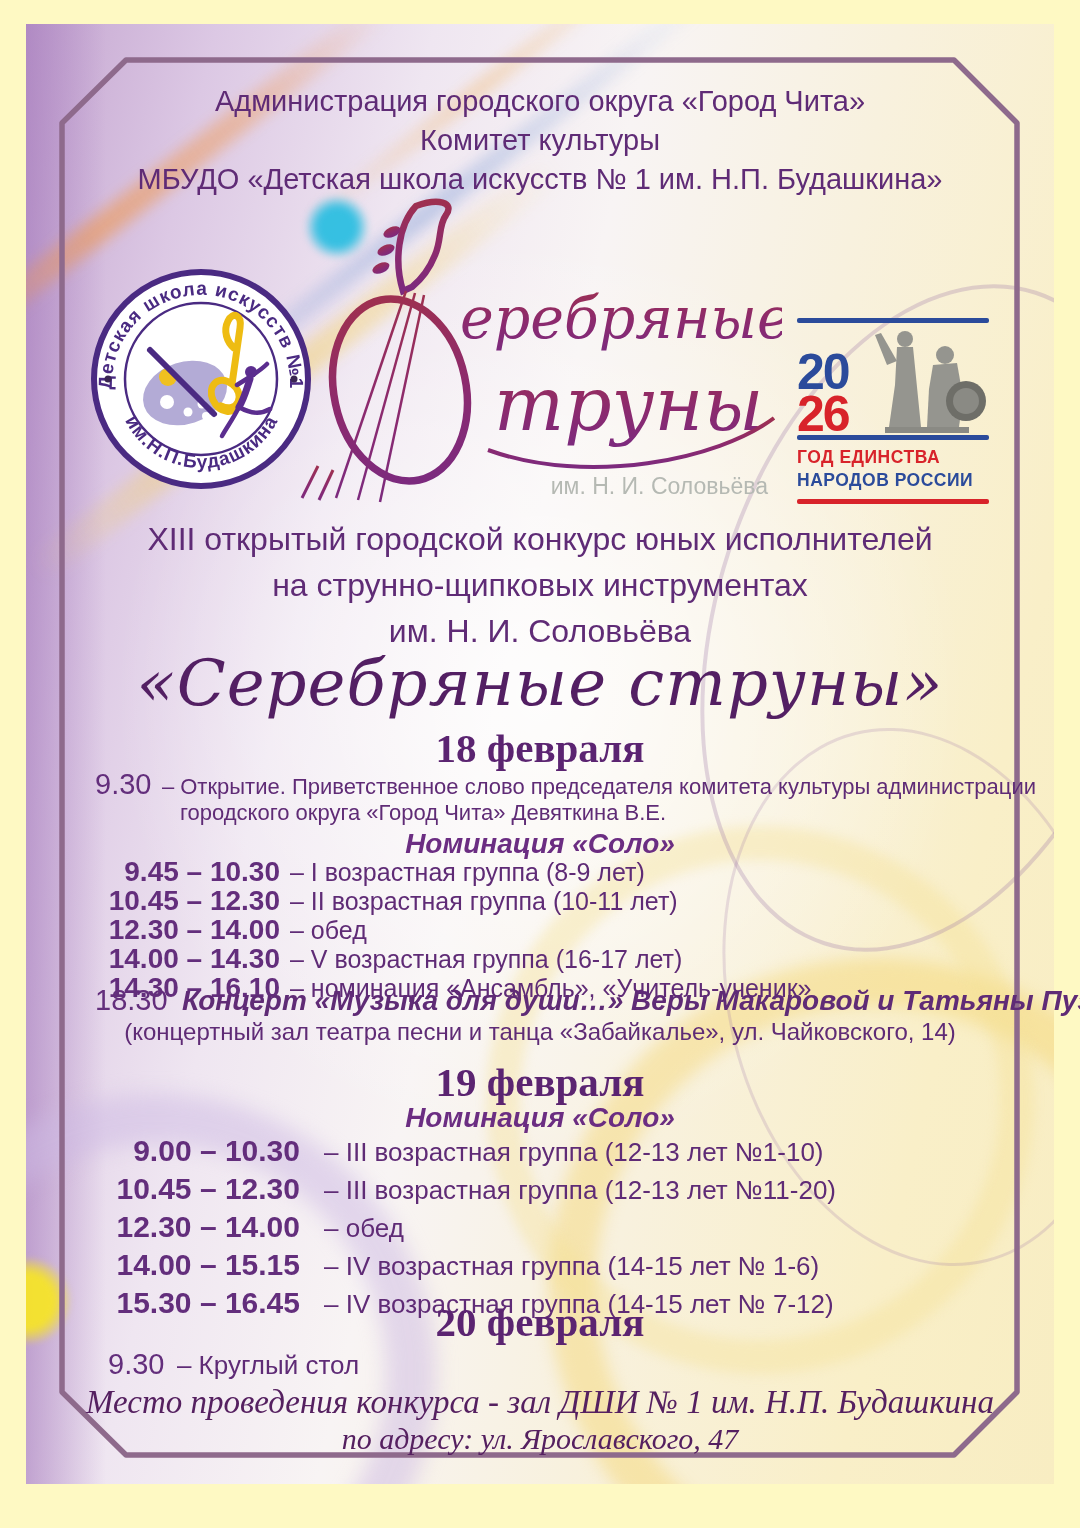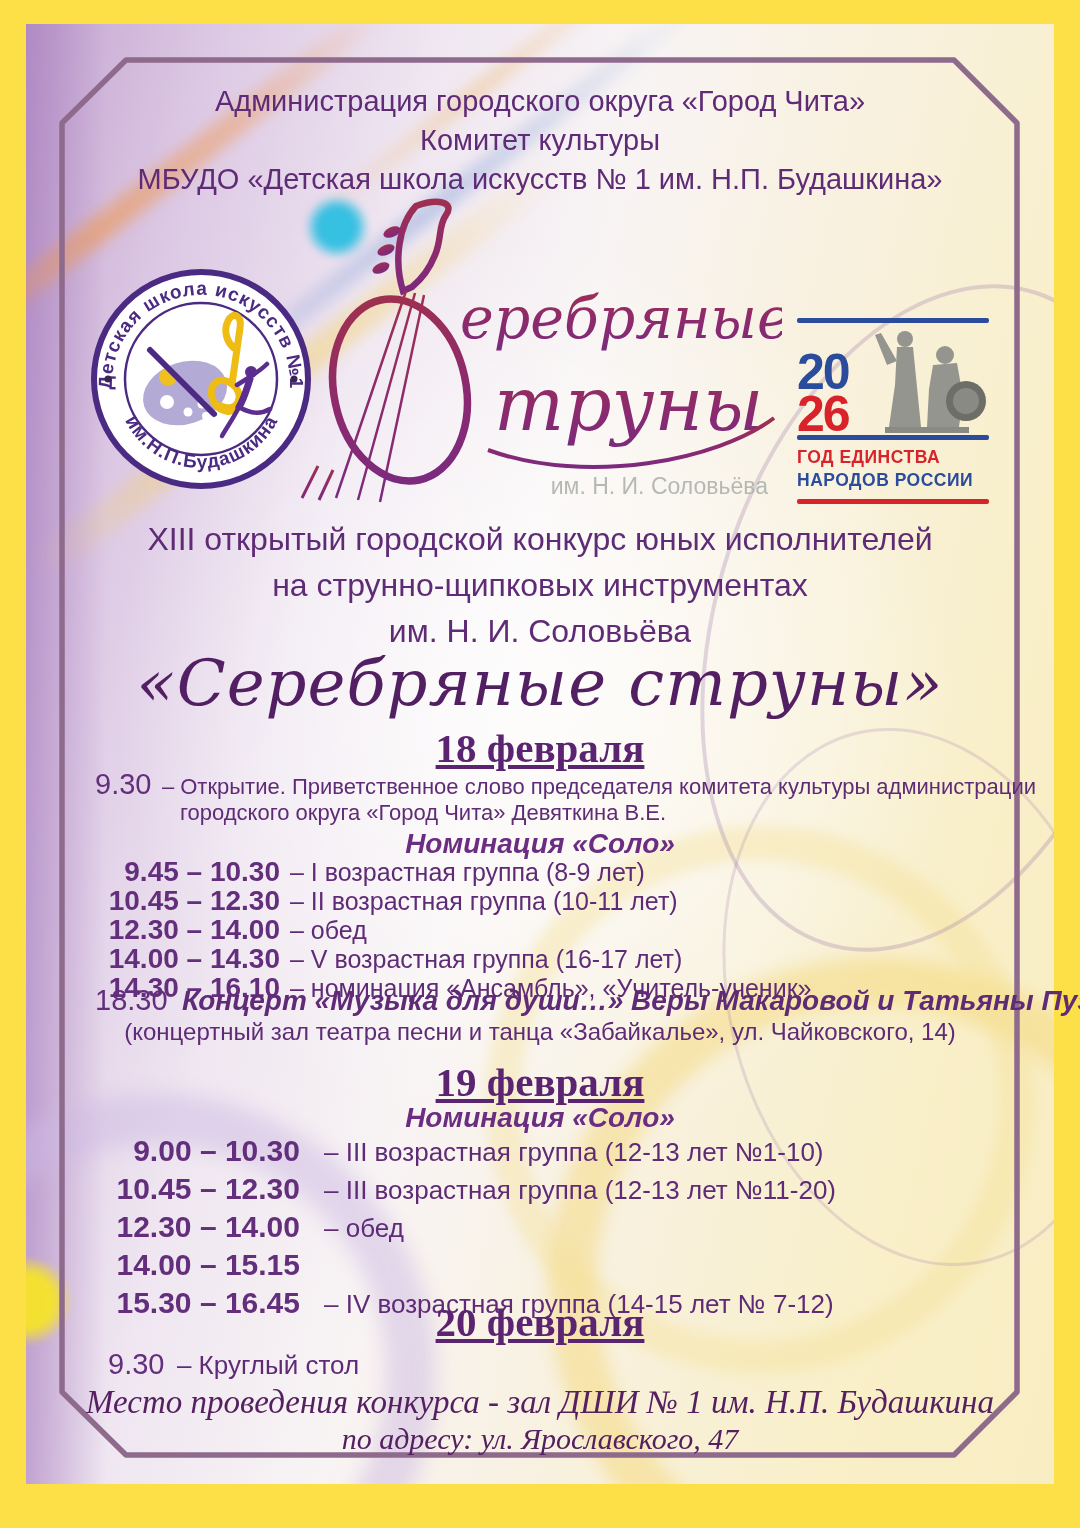--- a/index.html
+++ b/index.html
@@ -1,16 +1,16 @@
 <!DOCTYPE html>
 <html lang="ru"><head>
 <meta charset="utf-8">
 <style>
   html,body{margin:0;padding:0;background:#ffffff;}
-  .poster{position:relative;width:1080px;height:1528px;background:#fde047;overflow:hidden;
+  .poster{position:relative;width:1080px;height:1528px;background:#fef9c3;overflow:hidden;
           font-family:"Liberation Sans",sans-serif;color:#5e2b75;}
   
   .bg{position:absolute;left:26px;top:24px;right:26px;bottom:44px;overflow:hidden;
       background:
         radial-gradient(ellipse 55% 42% at 50% 46%, rgba(255,255,255,.82), rgba(255,255,255,0) 75%),
         linear-gradient(103deg,#c4a5d0 0%,#dcc8e4 14%,#efe6f1 30%,#f8f4f4 46%,#f8f1de 64%,#f9efc8 84%,#f8edc2 100%);}
   .left-band{position:absolute;left:0;top:0;bottom:0;width:80px;
       background:linear-gradient(90deg,rgba(160,115,185,.55),rgba(160,115,185,0));}
   .streak{position:absolute;filter:blur(7px);border-radius:20px;}
   .s1{left:-140px;top:140px;width:560px;height:26px;transform:rotate(-38deg);
@@ -32,21 +32,21 @@
   .a3{right:-90px;top:250px;width:420px;height:680px;border:4px solid rgba(155,115,165,.28);transform:rotate(18deg);}
   .a4{left:-150px;bottom:-170px;width:460px;height:460px;border:50px solid rgba(205,185,228,.5);filter:blur(10px);}
   .a5{right:-60px;top:700px;width:380px;height:540px;border:3px solid rgba(160,120,170,.22);transform:rotate(-14deg);}
   .frame-svg{position:absolute;left:0;top:0;z-index:3;}
   .layer{position:absolute;left:0;top:0;width:100%;z-index:4;}
   
   .center{position:absolute;left:40px;right:40px;text-align:center;white-space:nowrap;}
   .header-line{font-size:29px;line-height:39px;color:#5f2b76;}
   .title-line{font-size:32px;line-height:46px;color:#5f2b76;}
   .script-title{font-family:"DejaVu Serif",serif;font-style:italic;font-size:64px;color:#531f63;letter-spacing:1px;}
-  .date-head{font-family:"Liberation Serif",serif;font-weight:bold;font-size:41px;color:#5b2471;text-decoration:underline;}
+  .date-head{font-family:"Liberation Serif",serif;font-weight:bold;font-size:41px;color:#5b2471;}
   .nomination{font-weight:bold;font-style:italic;font-size:28px;color:#6b2d82;}
   .time-b{font-weight:normal;font-size:29px;color:#632e7c;}
   .body-t{font-size:22px;color:#5f2b76;}
   .row{display:flex;align-items:baseline;height:29px;}
   .row .t{font-weight:bold;font-size:28px;color:#632e7c;width:180px;text-align:right;flex:none;}
   .row .d{font-size:25px;color:#5f2b76;margin-left:10px;white-space:nowrap;}
   .rows19 .row{height:38px;}
   .rows19 .t{font-size:30px;width:205px;}
   .rows19 .d{font-size:26px;margin-left:24px;text-align:center;}
   .concert1{font-weight:bold;font-style:italic;font-size:28px;color:#5f2b76;}
@@ -242,20 +242,21 @@
       <div class="row">
         <span class="t">10.45 – 12.30</span>
         <span class="d">–  III возрастная группа (12-13 лет №11-20)</span>
         </div>
       <div class="row">
         <span class="t">12.30 – 14.00</span>
         <span class="d">–  обед</span>
         </div>
       <div class="row">
         <span class="t">14.00 – 15.15</span>
+        <span class="d">–  IV возрастная группа (14-15 лет № 1-6)</span>
         </div>
       <div class="row">
         <span class="t">15.30 – 16.45</span>
         <span class="d">–  IV возрастная группа (14-15 лет № 7-12)</span>
         </div>
     </div>
 
     <div class="center date-head" style="top:1298px">20 февраля</div>
     <div class="abs" style="left:108px;top:1348px">
       <span class="time-b">9.30</span>

